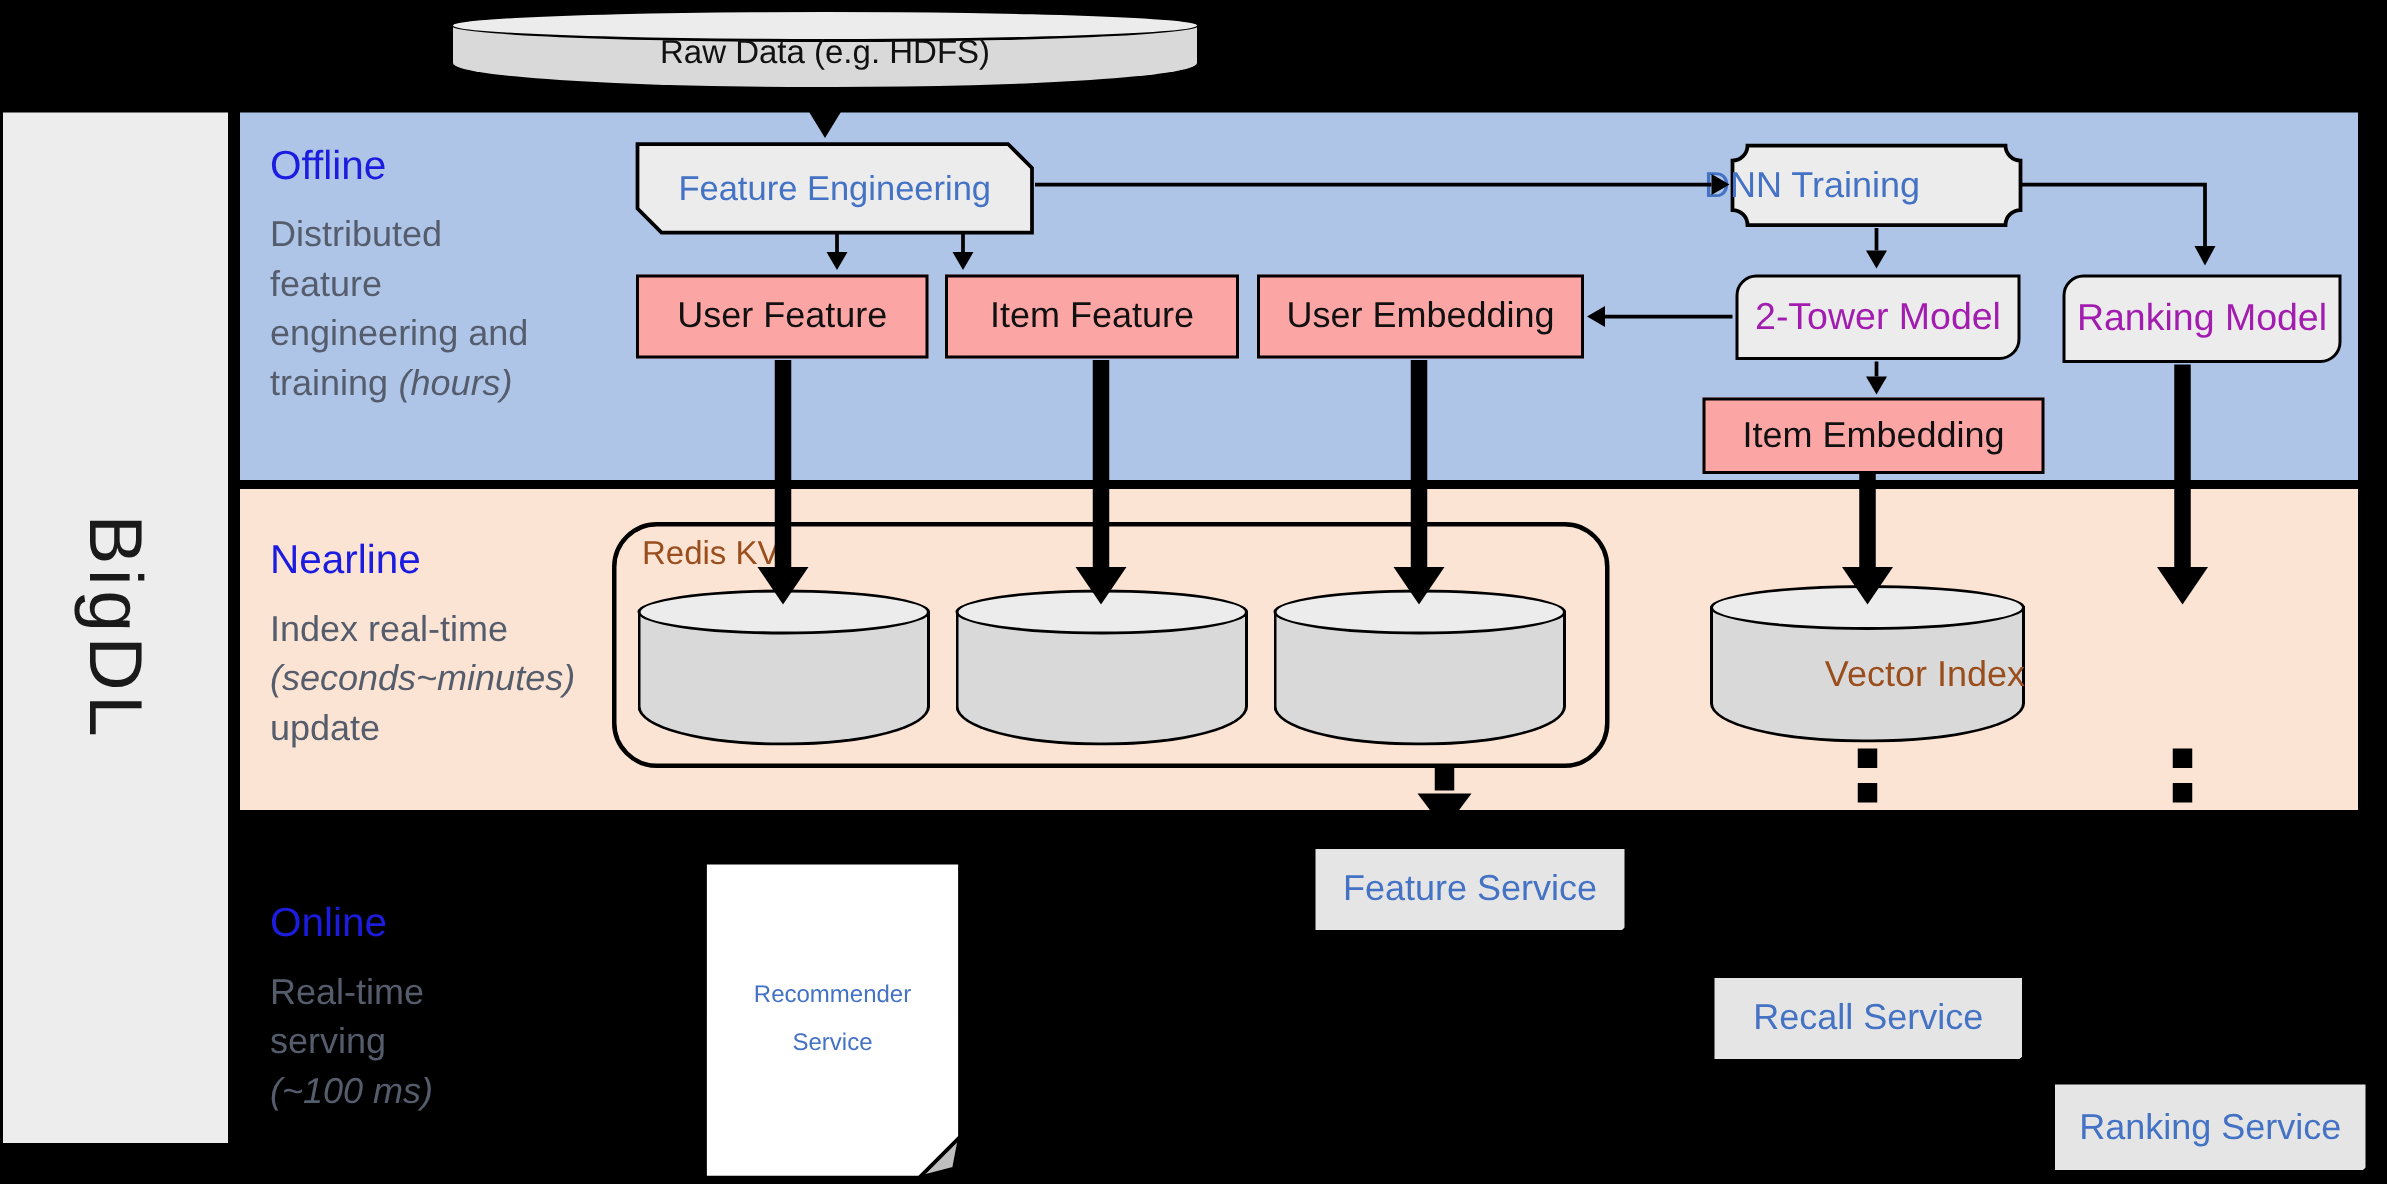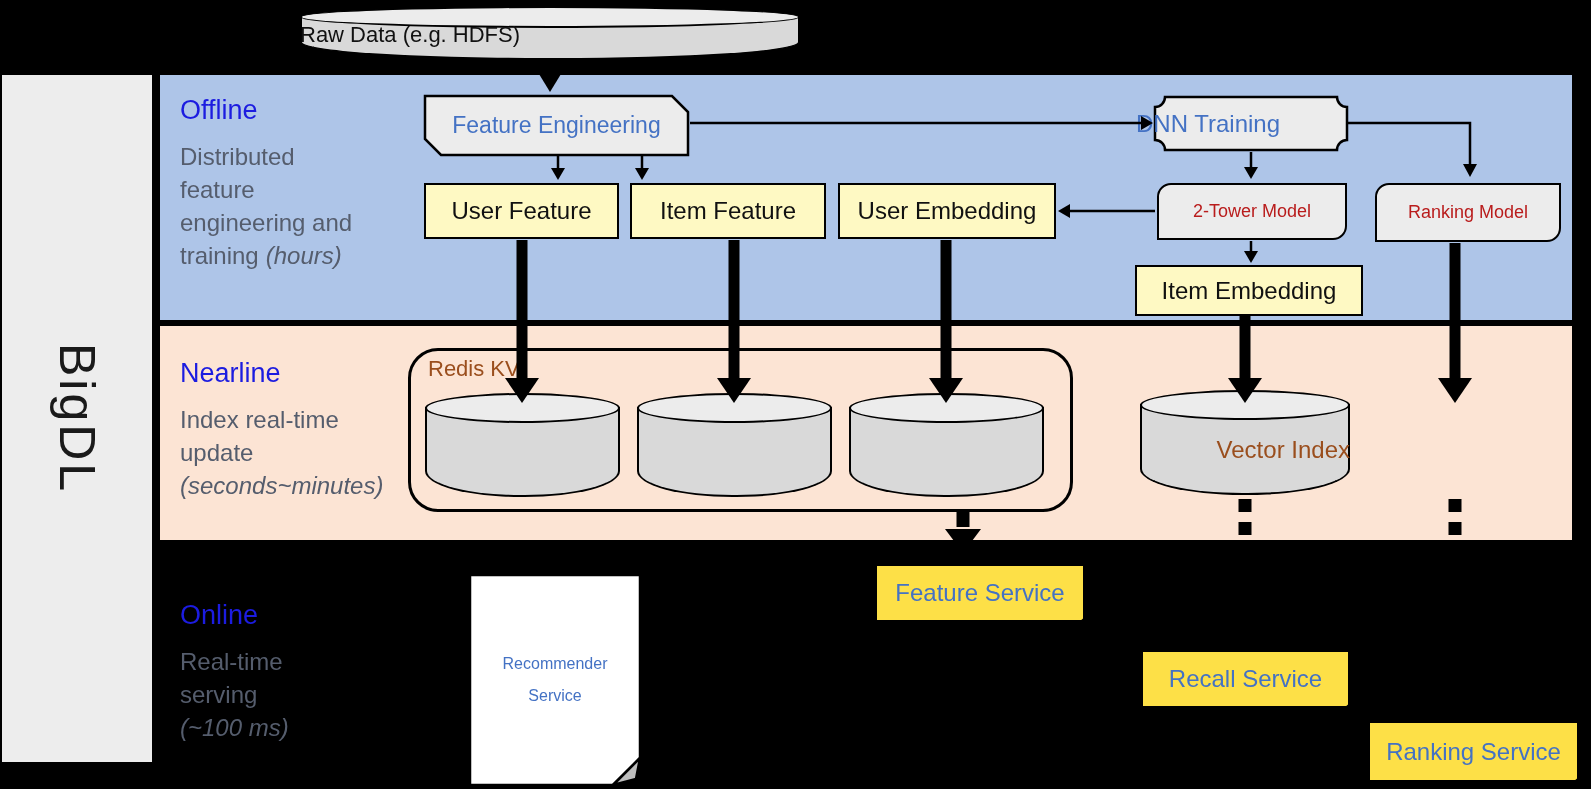--- a/index.html
+++ b/index.html
@@ -22,48 +22,48 @@
 
   
   .sec{position:absolute;width:260px;}
   .sec .title{font-size:27px;color:#1c1ce0;margin-bottom:14px;}
   .sec .dline{display:flex;gap:7px;font-size:24px;color:#555d6d;line-height:33px;}
   .sec .it{font-style:italic;text-align:right;}
 
   
   .node{position:absolute;box-sizing:border-box;display:flex;align-items:center;
         justify-content:center;text-align:center;}
-  .graybox{background:#fef9c3;border:2.5px solid #000;color:#111;font-size:24px;}
-  .greenbox{background:#ececec;border:2.5px solid #000;color:#b91c1c;font-size:18px;
+  .graybox{background:#fca5a5;border:2.5px solid #000;color:#111;font-size:24px;}
+  .greenbox{background:#ececec;border:2.5px solid #000;color:#a21caf;font-size:25px;
             border-radius:14px 0 14px 0;}
   .shape-label{position:absolute;display:flex;align-items:center;justify-content:center;
                text-align:center;}
   .blue-t{color:#4472c4;}
 
   
   .cylinder{position:absolute;}
   .cyl-top{position:absolute;left:0;right:0;top:0;height:30px;background:#ececec;
            border:2.5px solid #000;border-radius:50%;box-sizing:border-box;}
   .cyl-body{position:absolute;left:0;right:0;top:14px;bottom:0;background:#d9d9d9;
             border:2.5px solid #000;border-top:none;box-sizing:border-box;
             border-radius:0 0 49% 49% / 0 0 26px 26px;}
   .cyl-label{position:absolute;left:0;right:0;top:44%;text-align:right;
              font-size:24px;color:#9a4e1d;}
   .raw-cyl .cyl-top{height:22px;}
   .raw-cyl .cyl-body{top:10px;border-radius:0 0 49% 49% / 0 0 18px 18px;}
-  .raw-label{position:absolute;left:0;right:0;top:16px;text-align:left;
+  .raw-label{position:absolute;left:0;right:0;top:16px;text-align:center;
              font-size:22px;color:#111;}
 
   
   .redis-box{position:absolute;left:408px;top:348px;width:665px;height:164px;
              border:3px solid #000;border-radius:30px;box-sizing:border-box;}
   .redis-label{position:absolute;left:428px;top:356px;font-size:22px;color:#9a4e1d;}
 
   
-  .svc{position:absolute;background:#fde047;color:#4472c4;font-size:24px;
+  .svc{position:absolute;background:#e5e5e5;color:#4472c4;font-size:24px;
        display:flex;align-items:center;justify-content:center;text-align:center;}
   .svc::after{content:"";position:absolute;right:-3px;bottom:-7px;width:0;height:0;
               border-style:solid;border-width:0 0 11px 13px;
               border-color:transparent transparent #000 transparent;}
   .doc-label{position:absolute;left:470px;top:575px;width:170px;height:210px;
              display:flex;align-items:center;justify-content:center;text-align:center;
              font-size:16px;color:#4472c4;line-height:32px;padding:0 14px;box-sizing:border-box;}
 </style>
 </head>
 <body>
@@ -93,24 +93,24 @@
       <div class="dline">engineering and</div>
       <div class="dline">
         <span>training</span>
         <span class="it">(hours)</span>
       </div>
     </div>
 
     <div class="sec" style="left:180px;top:358px;">
       <div class="title">Nearline</div>
       <div class="dline">Index real-time</div>
-      <div class="dline">update</div>
       <div class="dline">
           <span class="it">(seconds~minutes)</span>
         </div>
+      <div class="dline">update</div>
     </div>
 
     <div class="sec" style="left:180px;top:600px;">
       <div class="title">Online</div>
       <div class="dline">Real-time</div>
       <div class="dline">serving</div>
       <div class="dline">
           <span class="it">(~100 ms)</span>
         </div>
     </div>

